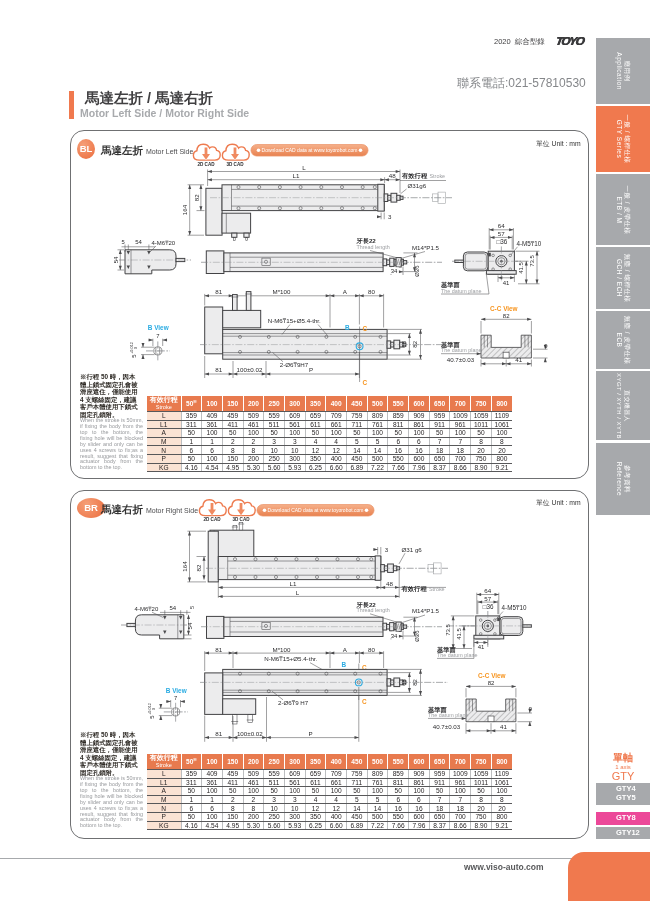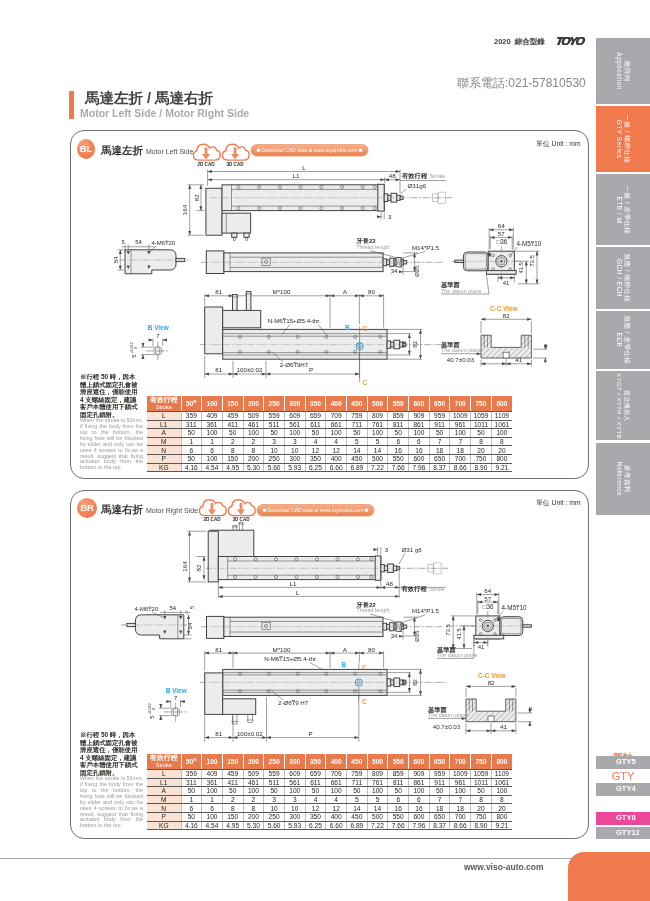--- a/index.html
+++ b/index.html
@@ -13,21 +13,21 @@
   table.dt th,table.dt td{padding:0;margin:0;overflow:hidden;white-space:nowrap;}
   table.dt thead th{background:#e87a4e;color:#fff;font-weight:bold;height:14.5px;border-left:0.6px solid #fff;border-bottom:1px solid #58585a;}
   table.dt thead th:first-child{border-left:none;}
   table.dt tbody td{height:7.6px;background:#fff;border-bottom:0.8px solid #58585a;border-left:0.6px solid #bcbec0;}
   table.dt tbody td:first-child{background:#fbe3d4;border-left:none;}
   .cn{font-weight:bold;color:#2e2a25;}
 </style>
 </head>
 <body>
 
-<div class="abs" style="left:494px;top:37px;font-size:7.5px;font-weight:bold;color:#414042;">2020&nbsp; 綜合型錄</div>
+<div class="abs" style="left:494px;top:37px;font-size:7.5px;font-weight:normal;color:#414042;">2020&nbsp; 綜合型錄</div>
 <div class="abs" style="left:556px;top:35px;font-size:11.5px;font-weight:bold;font-style:italic;color:#3a3a3c;letter-spacing:-1.2px;transform:skewX(-10deg);text-shadow:0.4px 0 0 #3a3a3c,-0.3px 0 0 #3a3a3c;">TOYO</div>
 <div class="abs" style="left:457px;top:75px;font-size:12px;color:#85878a;">聯系電話:021-57810530</div>
 
 <div class="abs" style="left:69px;top:91px;width:4.5px;height:28px;background:#f0794e;"></div>
 <div class="abs" style="left:85px;top:89px;font-size:14.5px;font-weight:bold;color:#414042;">馬達左折 / 馬達右折</div>
 <div class="abs" style="left:80px;top:107px;font-size:10.5px;font-weight:bold;color:#a8aaad;">Motor Left Side / Motor Right Side</div>
 
 <div class="vtab" style="top:38px;height:66px;">
     <div class="rot">應用例<br>Application</div>
   </div>
@@ -49,36 +49,36 @@
 <div class="vtab" style="top:443px;height:72px;">
     <div class="rot">參考資料<br>Reference</div>
   </div>
 
 <div class="abs" style="left:596px;top:751px;width:54px;text-align:center;color:#f0794e;">
   <div style="font-size:10px;font-weight:bold;">單軸</div>
   <div style="font-size:6px;margin-top:-1px;">1 axis</div>
   <div style="font-size:11px;font-weight:normal;">GTY</div>
 </div>
 <div class="gtab" style="top:783px;">GTY4</div>
-<div class="gtab" style="top:756px;">GTY5</div>
+<div class="gtab" style="top:792px;">GTY5</div>
 <div class="gtab" style="top:812px;background:#ec4899;">GTY8</div>
 <div class="gtab" style="top:826.5px;">GTY12</div>
 
 <div class="abs" style="left:0;top:858px;width:650px;height:1px;background:#a7a9ac;"></div>
 <div class="abs" style="left:464px;top:862px;font-size:8.5px;font-weight:bold;color:#58595b;">www.viso-auto.com</div>
 <div class="abs" style="left:568px;top:852px;width:82px;height:49px;background:#f0794e;border-radius:16px 0 0 0;"></div>
 
 <div class="box" style="top:130px;"></div>
 <div class="box" style="top:490px;"></div>
 
 <div class="abs" style="left:77px;top:139px;width:18px;height:20px;border-radius:50%;background:radial-gradient(circle at 35% 30%,#f59f78,#ec6d3d);color:#fff;font-weight:bold;font-size:9.5px;text-align:center;line-height:20px;">BL</div>
 <div class="abs" style="left:101px;top:144px;font-size:10.5px;font-weight:bold;color:#333;white-space:nowrap;">馬達左折 <span style="font-size:7px;font-weight:normal;color:#4d4d4f;">Motor Left Side</span></div>
 <div class="abs" style="left:536px;top:139px;font-size:6.8px;color:#333;">單位 Unit : mm</div>
 
-<div class="abs" style="left:77px;top:498px;width:20px;height:20px;border-radius:50%;background:radial-gradient(circle at 35% 30%,#f59f78,#ec6d3d);color:#fff;font-weight:bold;font-size:9.5px;text-align:center;line-height:20px;">BR</div>
+<div class="abs" style="left:77px;top:498px;width:28px;height:20px;border-radius:50%;background:radial-gradient(circle at 35% 30%,#f59f78,#ec6d3d);color:#fff;font-weight:bold;font-size:9.5px;text-align:center;line-height:20px;">BR</div>
 <div class="abs" style="left:101px;top:503px;font-size:10.5px;font-weight:bold;color:#333;white-space:nowrap;">馬達右折 <span style="font-size:7px;font-weight:normal;color:#4d4d4f;">Motor Right Side</span></div>
 <div class="abs" style="left:536px;top:498px;font-size:6.8px;color:#333;">單位 Unit : mm</div>
 
 <div class="abs" style="left:80px;top:373px;width:63px;">
   <div class="cn" style="font-size:6.4px;line-height:7.5px;">※行程 50 時，因本<br>體上鎖式固定孔會被<br>滑座遮住，僅能使用<br>4 支螺絲固定，建議<br>客戶本體使用下鎖式<br>固定孔鎖附。</div>
   <div style="font-size:5.4px;line-height:5.92px;color:#97999c;text-align:justify;">When the stroke is 50mm, if fixing the body from the top to the bottom, the fixing hole will be blocked by slider and only can be uses 4 screws to fix;as a result, suggest that fixing actuator body from the bottom to the top.</div>
 </div>
 
 <div class="abs" style="left:80px;top:731px;width:63px;">
   <div class="cn" style="font-size:6.4px;line-height:7.5px;">※行程 50 時，因本<br>體上鎖式固定孔會被<br>滑座遮住，僅能使用<br>4 支螺絲固定，建議<br>客戶本體使用下鎖式<br>固定孔鎖附。</div>

